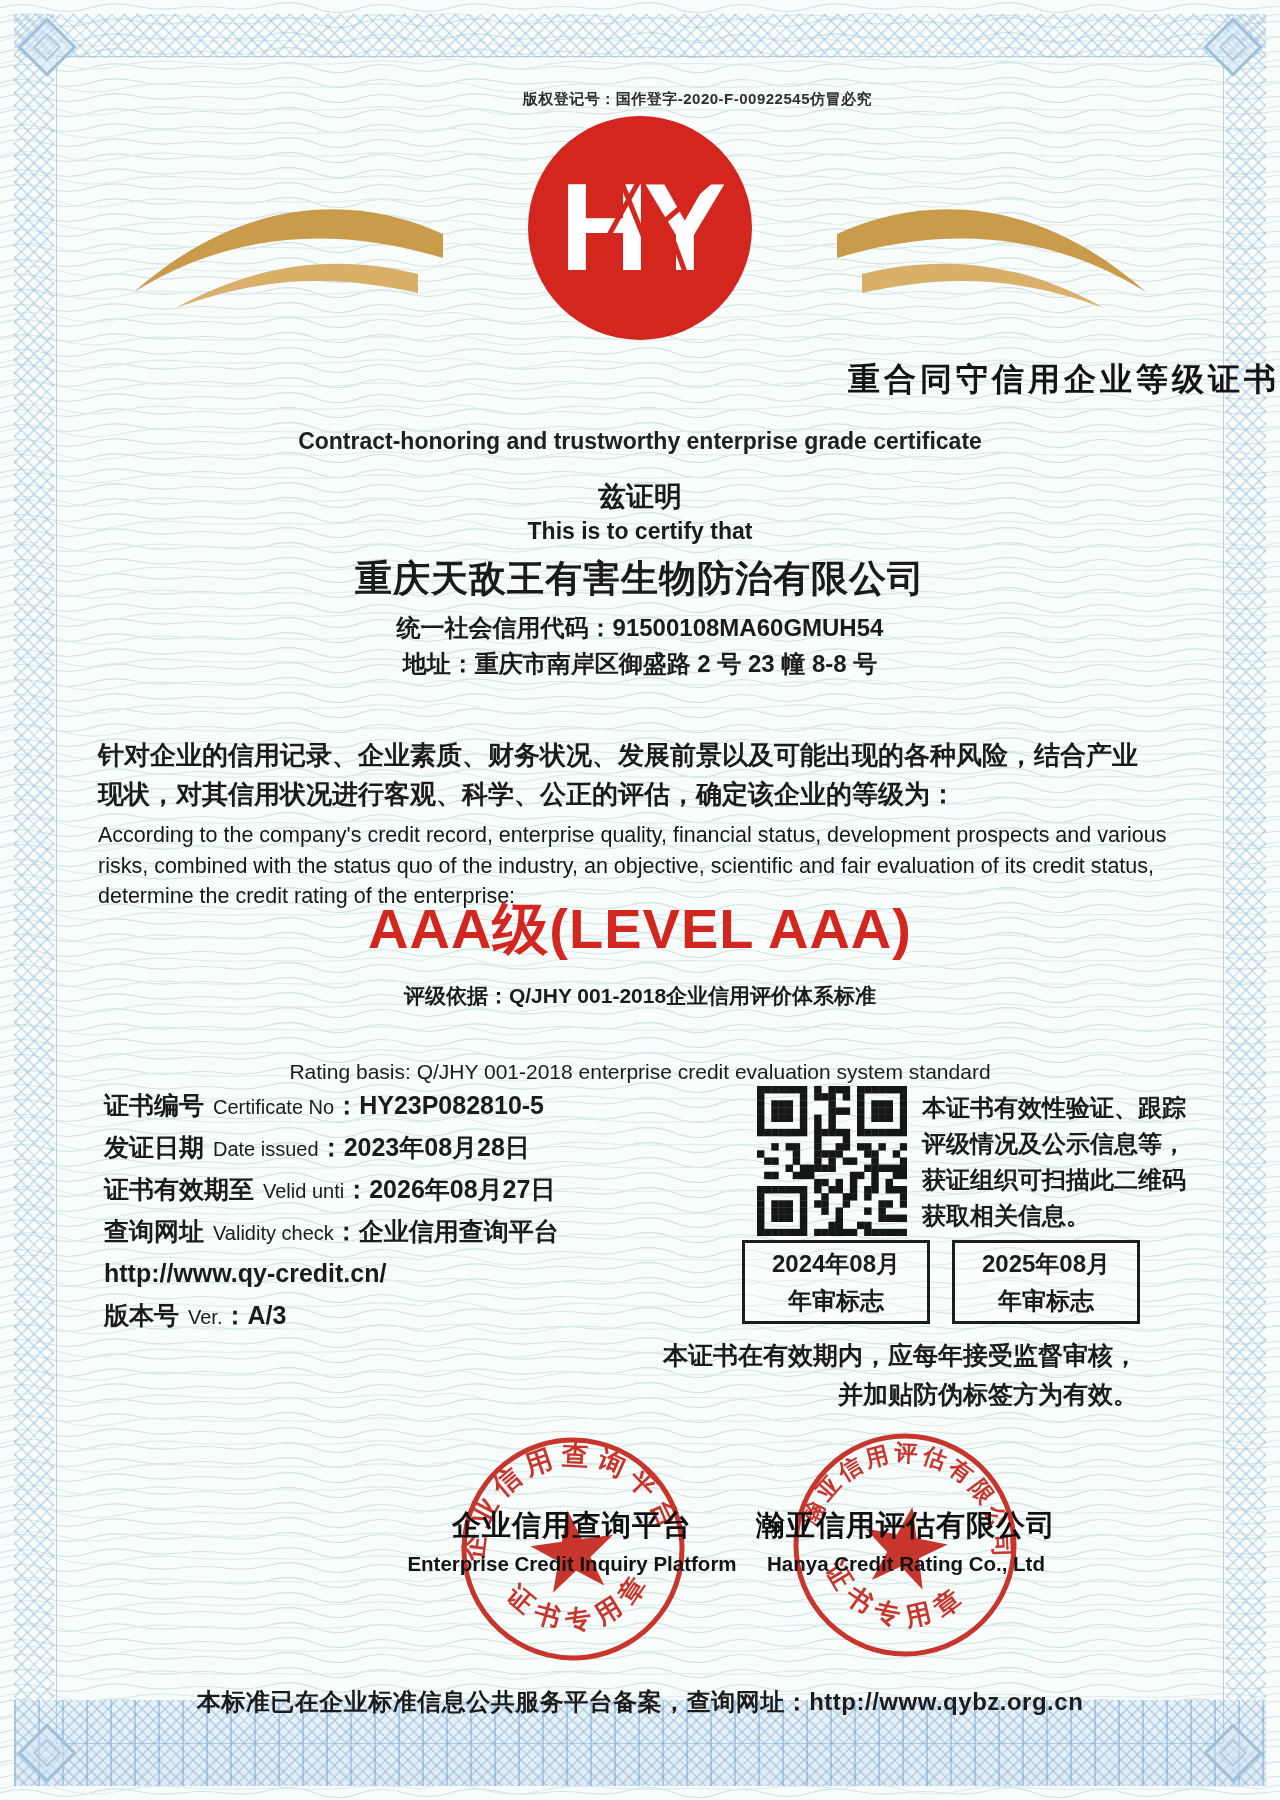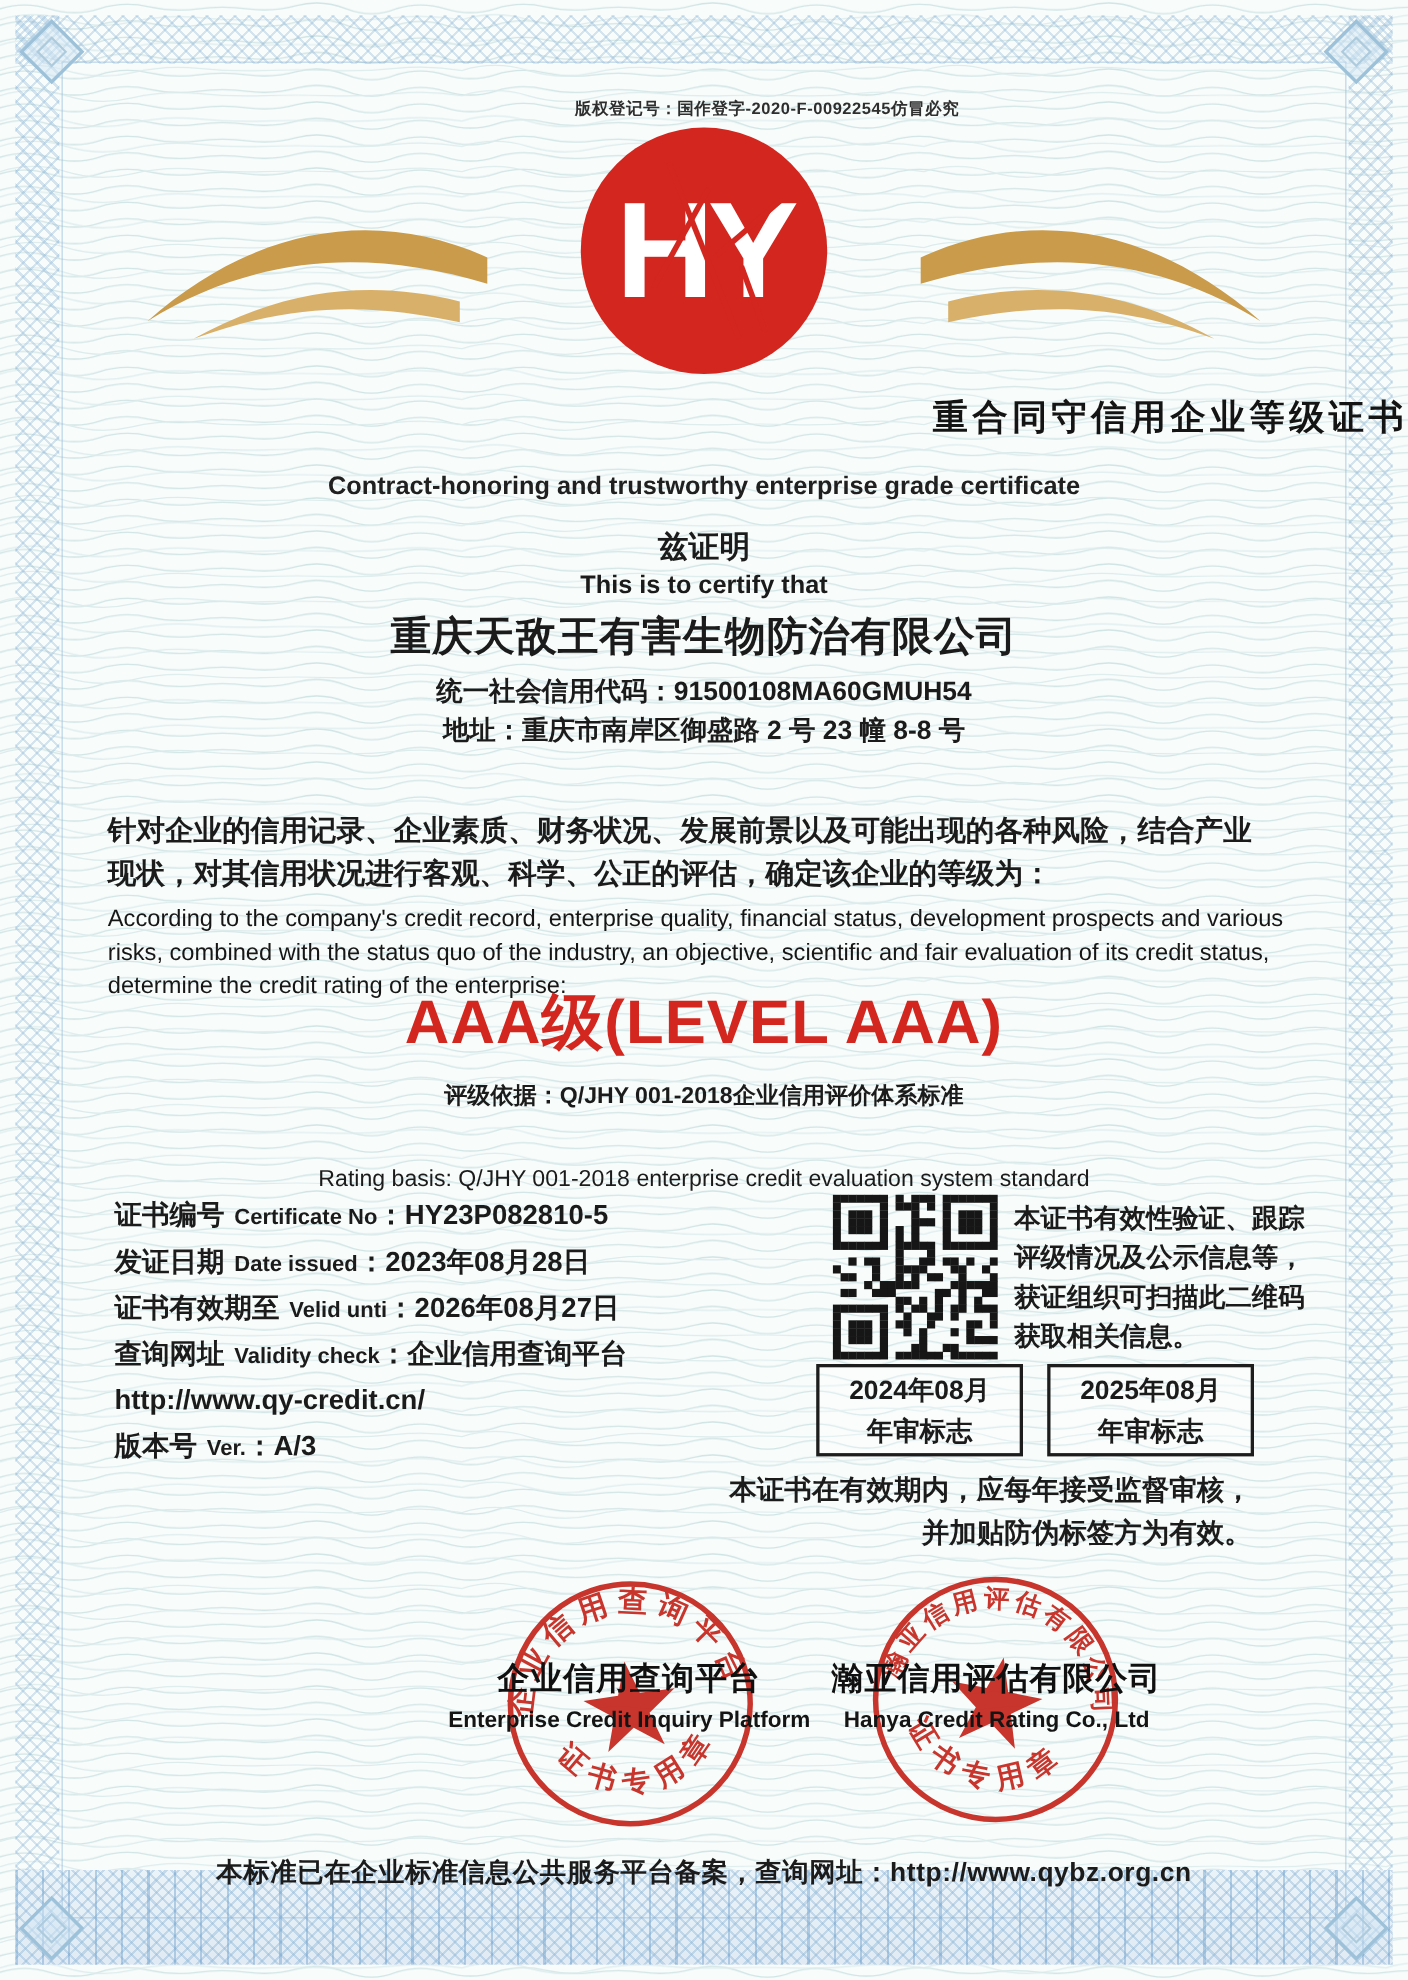--- a/index.html
+++ b/index.html
@@ -59,21 +59,21 @@
     line-height:1.42; color:#161616; }
 
   .level { top:892px; left:0; width:100%; text-align:center;
     font-size:56px; font-weight:800; letter-spacing:1px; }
   .basis-zh { top:982px; left:0; width:100%; text-align:center; font-size:21px; font-weight:700; }
   .basis-en { top:1012px; left:0; width:100%; text-align:center; font-size:21px; font-weight:400;margin-top:48px; }
 
   .details { top:1086px; left:104px; width:560px; }
   .detail-row { line-height:38px; white-space:nowrap; }
   .dzh { font-size:25px; font-weight:700; }
-  .den { font-size:20px; font-weight:700;margin-top:25px; }
+  .den { font-size:20px; font-weight:400;margin-top:25px; }
   .den:not(:empty) { margin-left:9px; }
   .dsep { font-size:25px; font-weight:700; }
   .dval { font-size:25px; font-weight:600; }
 
   .qr-box { top:1086px; left:757px; width:150px; height:150px; }
   .qr-caption { top:1090px; left:922px; width:276px;
     font-size:24px; font-weight:700; line-height:1.5; }
 
   .annual-row { top:1240px; left:742px; display:flex; gap:22px; }
   .annual-box { width:182px; height:78px; border:3px solid #1d1d1d;

